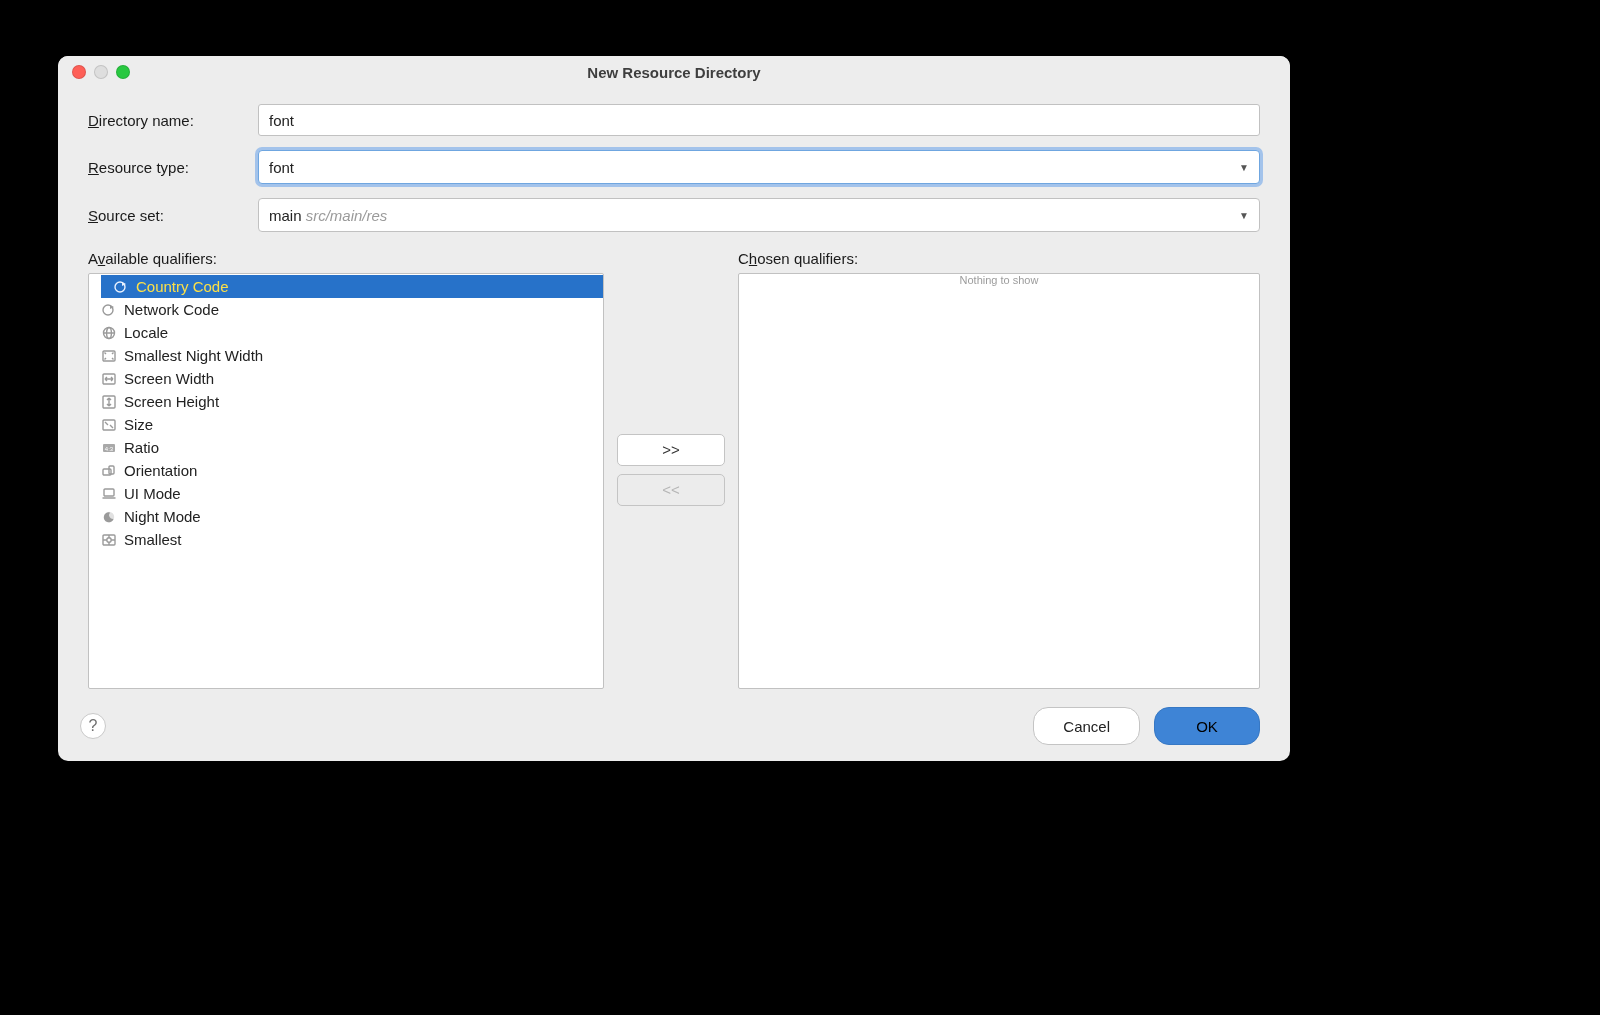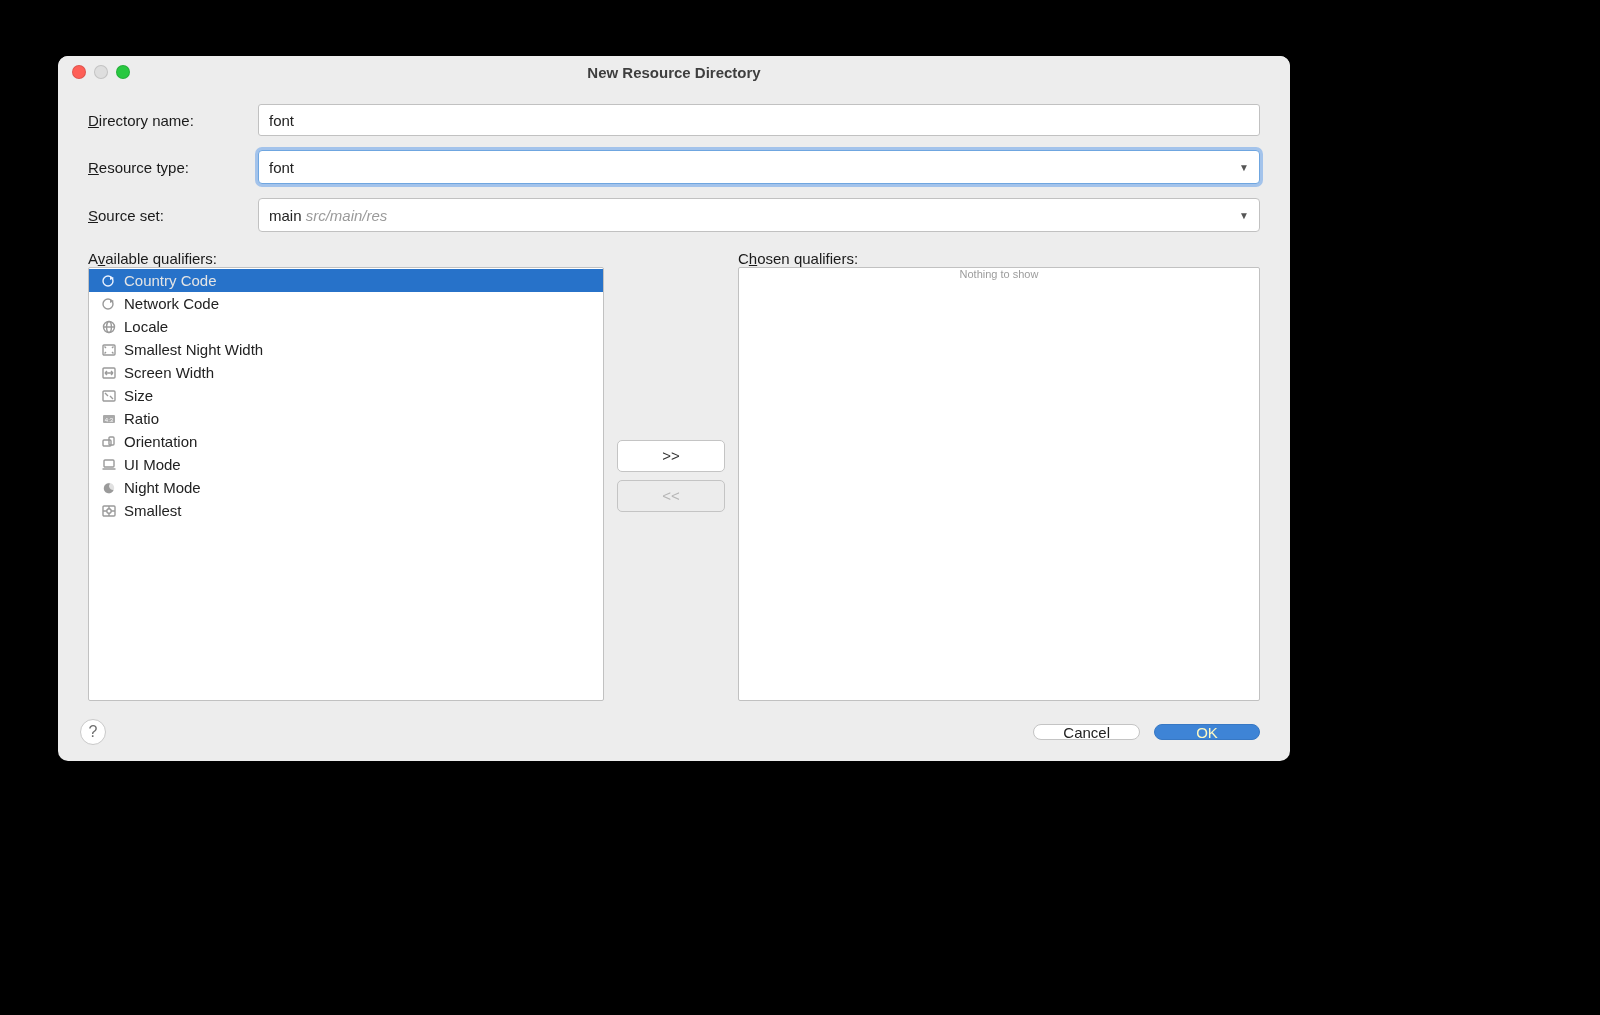--- a/index.html
+++ b/index.html
@@ -119,21 +119,21 @@
     display: flex;
     flex-direction: column;
     min-height: 0;
   }
   .qual-col.left { width: 516px; }
   .qual-col.mid { width: 118px; align-items: center; justify-content: center; gap: 8px; }
   .qual-col.right { flex: 1; }
   .qual-label {
     font-size: 15px;
     color: #1a1a1a;
-    margin-bottom: 0;
+    margin-bottom: 6px;
   }
   .listbox {
     border: 1px solid #c1c1c1;
     background: #fff;
     border-radius: 2px;
     flex: 1;
     overflow: hidden;
     min-height: 0;
   }
   .list-items {
@@ -151,21 +151,22 @@
     cursor: default;
   }
   .list-row .ic {
     width: 16px; height: 16px;
     display: flex; align-items: center; justify-content: center;
     color: #9a9a9a;
     flex-shrink: 0;
   }
   .list-row.selected {
     background: #2772c9;
-    color: #e5e5e5;
+    color: #fde047;
+    margin-left: 12px;
   }
   .list-row.selected .ic { color: #e3efff; }
   .chosen-empty {
     flex: 1;
     display: flex;
     align-items: center;
     justify-content: center;
     color: #9c9c9c;
     font-size: 11px;
   }
@@ -198,34 +199,34 @@
     border: 1px solid #c9c9c9;
     border-radius: 50%;
     background: #fff;
     display: flex; align-items: center; justify-content: center;
     font-size: 16px; color: #6f6f6f;
     cursor: pointer;
     margin-left: 2px;
   }
   .footer-spacer { flex: 1; }
   .btn {
-    height: 16px;
+    height: 38px;
     min-width: 106px;
     padding: 0 29px;
     border: 1px solid #c4c4c4;
     background: #fff;
     border-radius: 15px;
     font-size: 15px;
     color: #222;
     display: flex; align-items: center; justify-content: center;
     cursor: pointer;
   }
   .btn.primary {
     background: #3e84d6;
-    color: #fef9c3;
+    color: #000000;
     border-color: #3778c4;
   }
   svg { display: block; }
 </style>
 </head>
 <body>
 
 <div class="dialog">
 
   <div class="titlebar">
@@ -310,20 +311,29 @@
                   <svg width="16" height="16" viewBox="0 0 16 16">
                     <rect x="2" y="3" width="12" height="10" rx="1" fill="none" stroke="#9a9a9a" stroke-width="1.4"></rect>
                     <path d="M4 8 H12 M4 8 L6 6 M4 8 L6 10 M12 8 L10 6 M12 8 L10 10" fill="none" stroke="#9a9a9a" stroke-width="1.4"></path>
                   </svg>
                 </span>
                 <span>Screen Width</span>
               </div>
               <div class="list-row">
                 <span class="ic">
                   <svg width="16" height="16" viewBox="0 0 16 16">
+                    <rect x="2" y="2" width="12" height="12" rx="1" fill="none" stroke="#9a9a9a" stroke-width="1.4"></rect>
+                    <path d="M8 4 V12 M8 4 L6 6 M8 4 L10 6 M8 12 L6 10 M8 12 L10 10" fill="none" stroke="#9a9a9a" stroke-width="1.4"></path>
+                  </svg>
+                </span>
+                <span>Screen Height</span>
+              </div>
+              <div class="list-row">
+                <span class="ic">
+                  <svg width="16" height="16" viewBox="0 0 16 16">
                     <rect x="2" y="3" width="12" height="10" rx="1" fill="none" stroke="#9a9a9a" stroke-width="1.4"></rect>
                     <path d="M4 5 L7 8 M12 11 L9 8" fill="none" stroke="#9a9a9a" stroke-width="1.4"></path>
                   </svg>
                 </span>
                 <span>Size</span>
               </div>
               <div class="list-row">
                 <span class="ic">
                   <svg width="16" height="16" viewBox="0 0 16 16">
                     <rect x="2" y="4" width="12" height="8" rx="1" fill="#9a9a9a" opacity="0.85"></rect>

